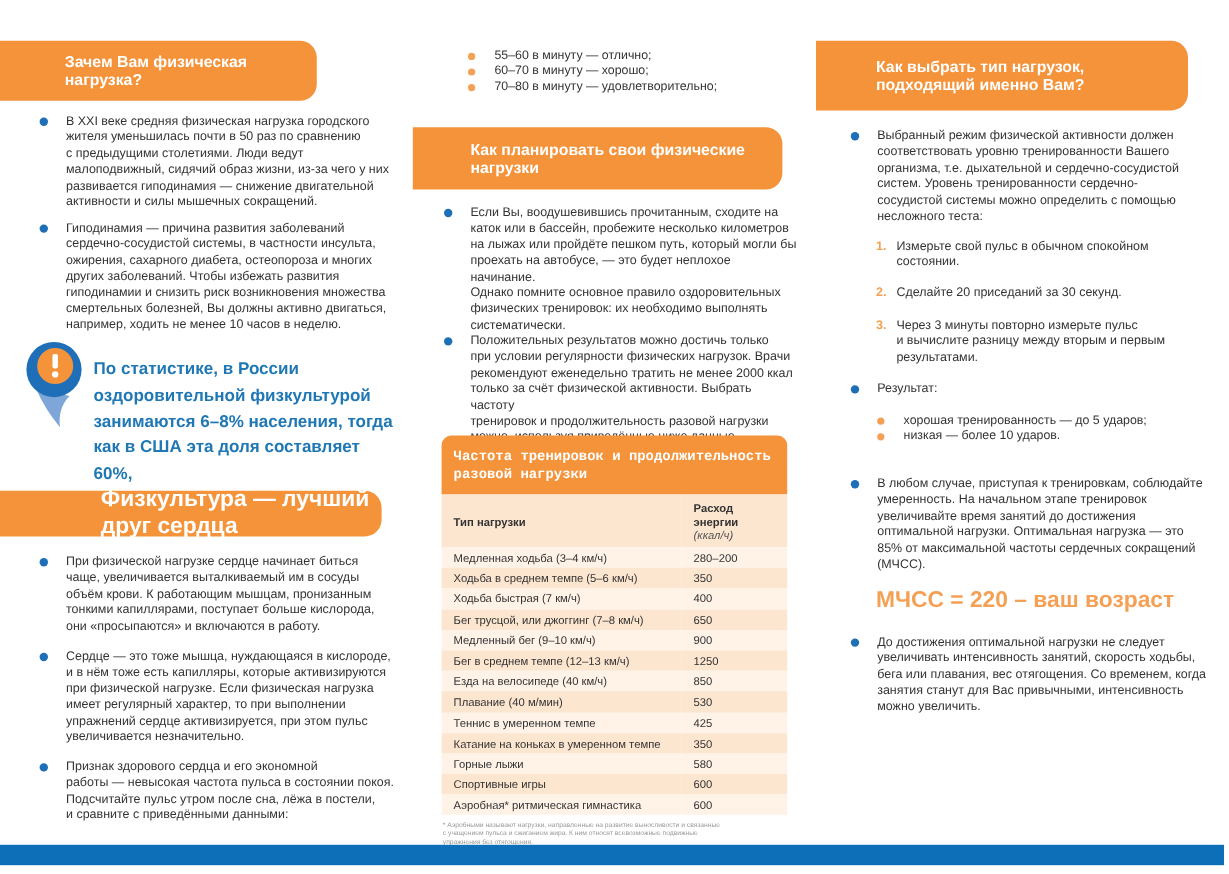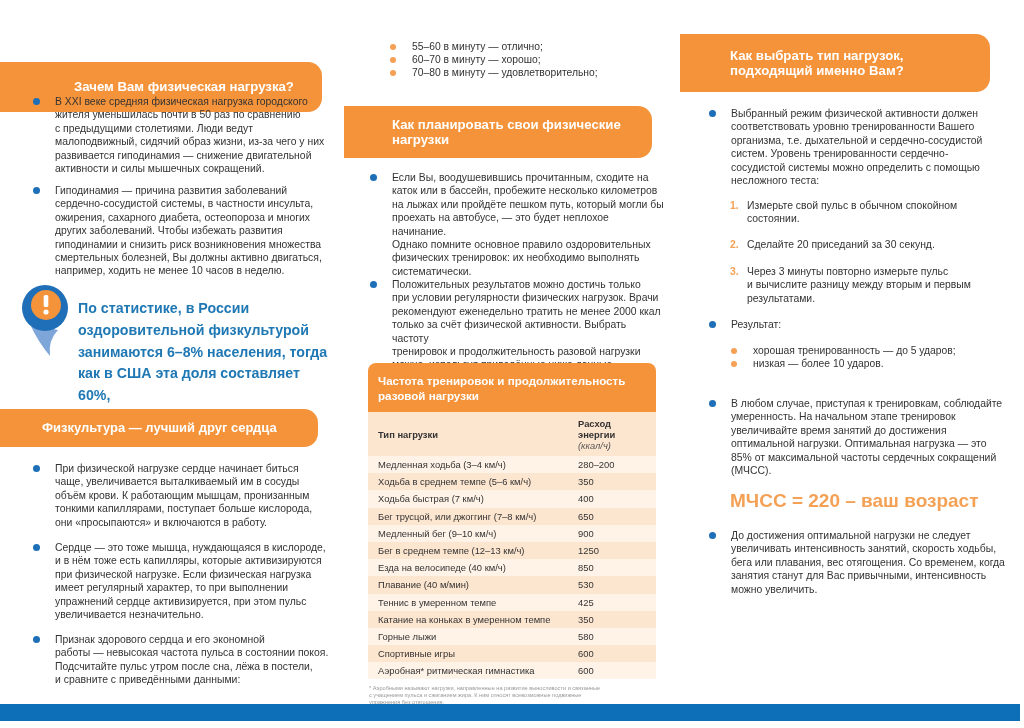--- a/index.html
+++ b/index.html
@@ -36,21 +36,21 @@
 
   .callout-icon { position: absolute; left: 20px; top: 284px; width: 50px; height: 74px; }
   .callout-text {
     position: absolute; left: 78px; top: 298px; width: 250px;
     color: #1f78b4; font-weight: bold; font-size: 14.2px; line-height: 21.8px; white-space: pre-line;
   }
 
   .table-wrap { position: absolute; left: 368px; top: 363px; width: 288px; }
   .table-head {
     background: #f4933a; color: #fff; font-weight: bold; font-size: 11.6px; line-height: 15px;
-    padding: 10px 10px 9px 10px; border-radius: 8px 8px 0 0; white-space: pre-line;
+    padding: 10px 10px 9px 10px; border-radius: 8px 8px 0 0; white-space: pre-line; font-family: Liberation Mono, monospace;
   }
   table { width: 100%; border-collapse: collapse; font-size: 9.4px; color: #333; }
   table th { text-align: left; font-weight: bold; padding: 6px 10px 5px 10px; vertical-align: middle; background: #fde6d0; }
   table th .sub { display: block; font-weight: normal; font-style: italic; color: #555; }
   table td { padding: 3px 10px; height: 17.2px; }
   table tr.odd td { background: #fde6d0; }
   table tr.even td { background: #fff3e8; margin-top: 34px; }
   table td.val, table th.val { width: 88px; }
   .footnote {
     font-size: 5.6px; line-height: 7px; color: #999; margin-top: 6px; padding-left: 1px; white-space: pre-line;
@@ -59,21 +59,21 @@
   .formula {
     position: absolute; left: 730px; top: 490px;
     color: #f4a155; font-weight: bold; font-size: 19px;
   }
 
   .bottom-bar { position: absolute; left: 0; top: 704px; width: 1020px; height: 17px; background: #0d6fb8; }
 </style>
 </head>
 <body>
 
-<div class="banner" style="left:0; top:34px; width:322px; height:50px; padding-left:74px; font-size:13.2px;margin-top:28px;">
+<div class="banner" style="left:0; top:34px; width:264px; height:50px; padding-left:54px; font-size:13.2px;">
   <span>Зачем Вам физическая нагрузка?</span>
 </div>
 
 <div class="bullet-block" style="left:55px; top:95px; width:275px;">
   <span class="dot"></span>
   <p>В XXI веке средняя физическая нагрузка городского
 жителя уменьшилась почти в 50 раз по сравнению
 с предыдущими столетиями. Люди ведут
 малоподвижный, сидячий образ жизни, из-за чего у них
 развивается гиподинамия — снижение двигательной
@@ -96,21 +96,21 @@
   <circle cx="26" cy="21" r="15" fill="#f4933a"></circle>
   <rect x="23.7" y="11" width="4.6" height="12" rx="1.5" fill="#fff"></rect>
   <circle cx="26" cy="28" r="2.6" fill="#fff"></circle>
 </svg>
 <div class="callout-text">По статистике, в России
 оздоровительной физкультурой
 занимаются 6–8% населения, тогда
 как в США эта доля составляет 60%,
 а в Швеции — 70%.</div>
 
-<div class="banner" style="left:0; top:409px; width:318px; height:38px; padding-left:42px; font-size:13px;">
+<div class="banner" style="left:0; top:409px; width:318px; height:38px; padding-left:84px; font-size:19px;">
   <span>Физкультура — лучший друг сердца</span>
 </div>
 
 <div class="bullet-block" style="left:55px; top:462px; width:275px;">
   <span class="dot"></span>
   <p>При физической нагрузке сердце начинает биться
 чаще, увеличивается выталкиваемый им в сосуды
 объём крови. К работающим мышцам, пронизанным
 тонкими капиллярами, поступает больше кислорода,
 они «просыпаются» и включаются в работу.</p>

